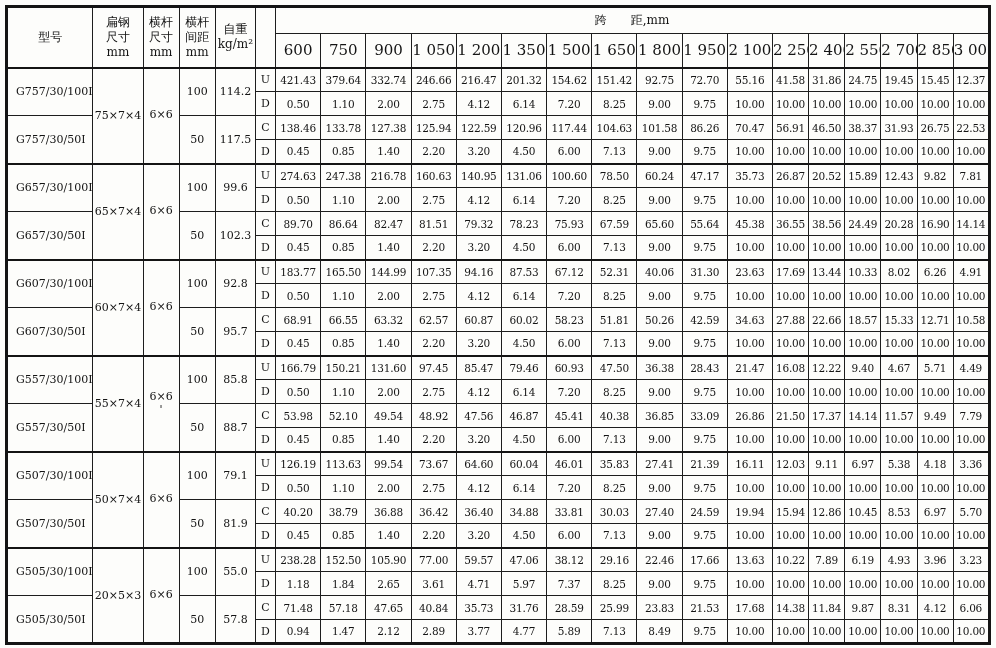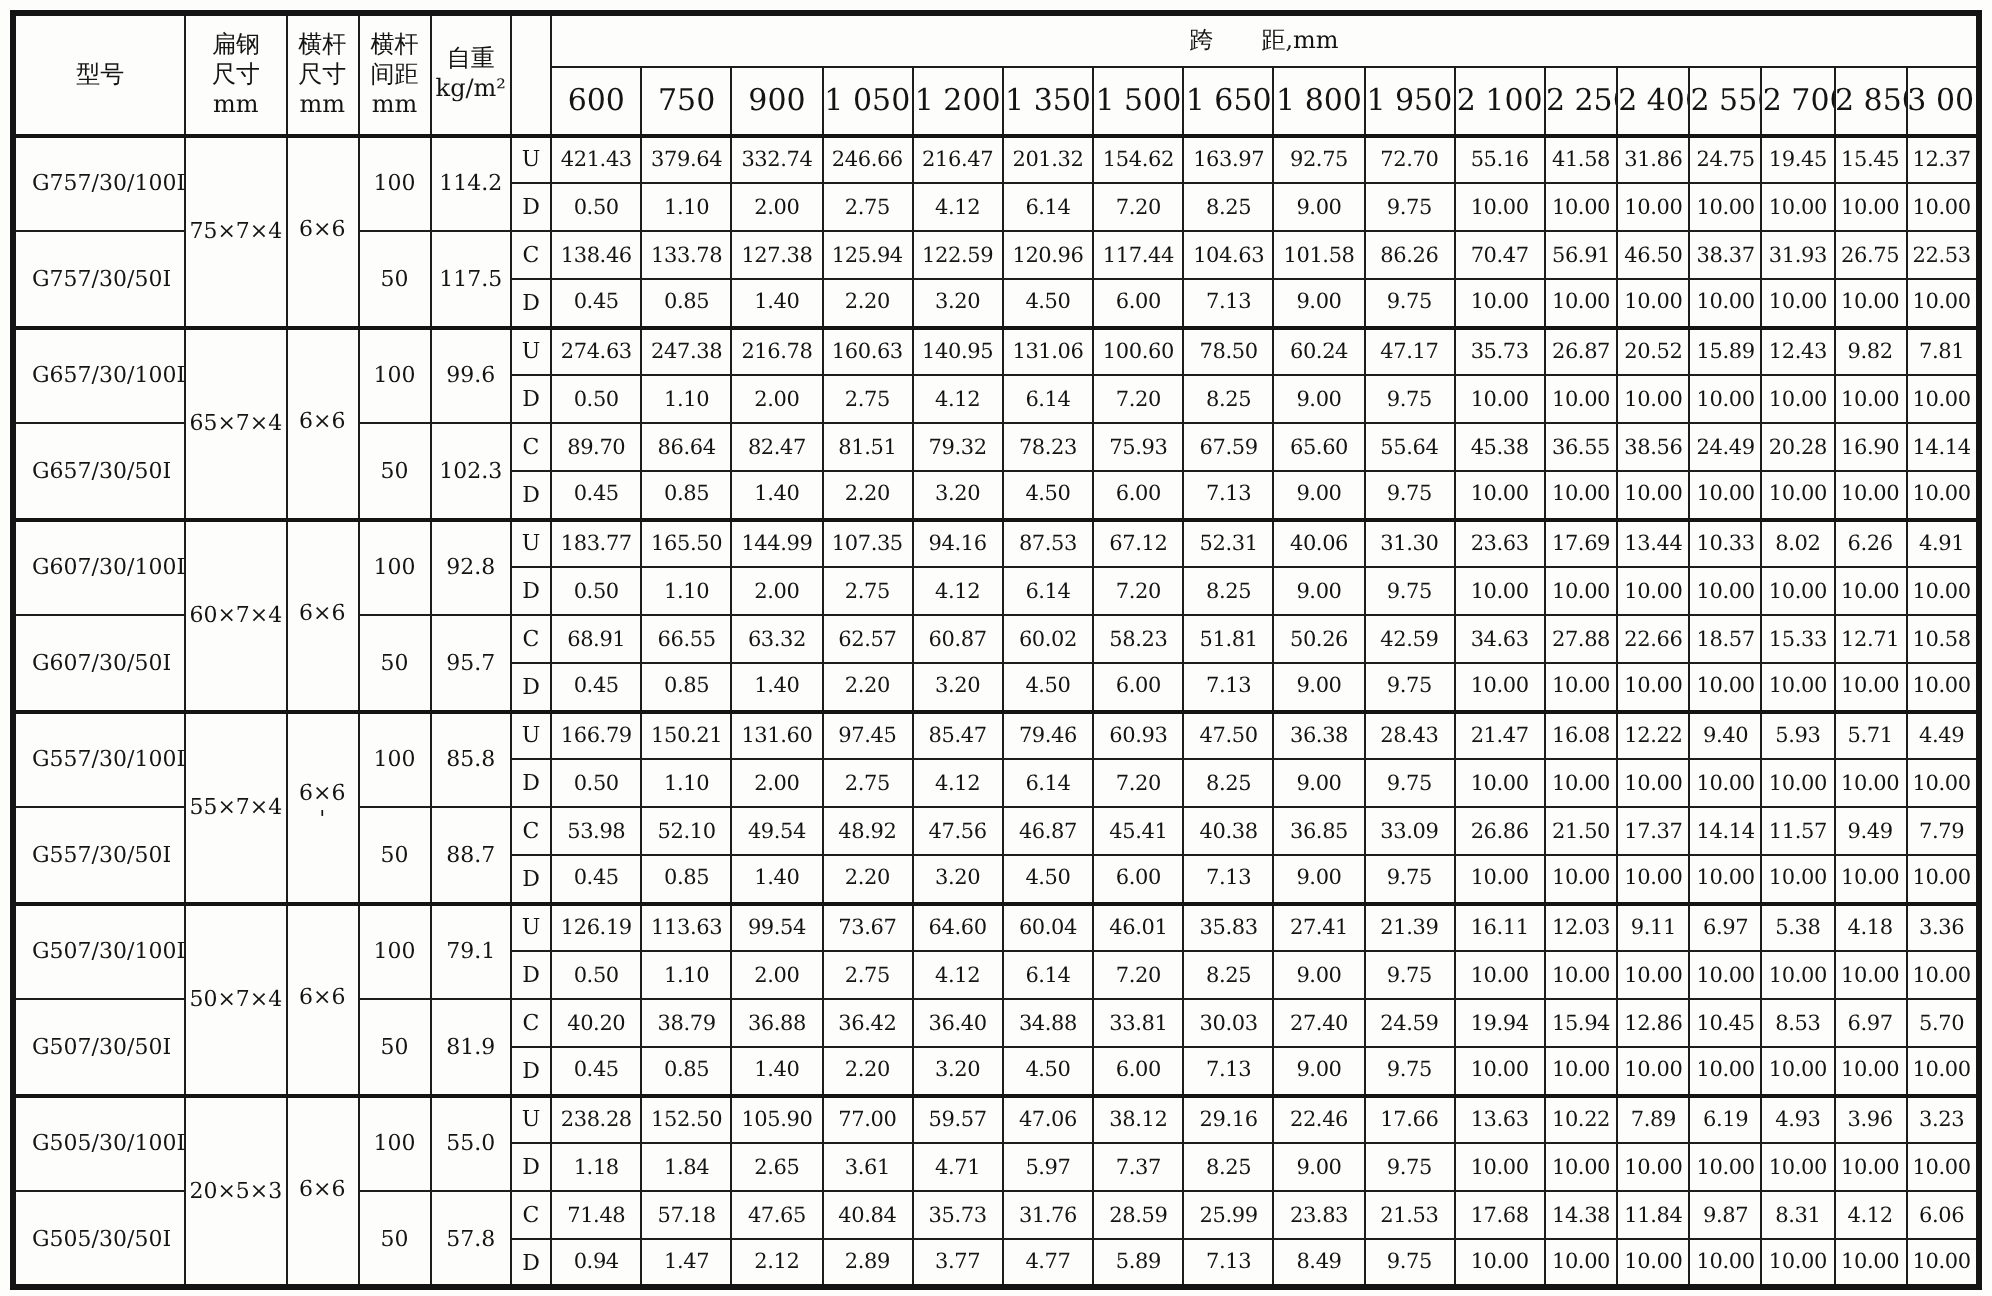--- a/index.html
+++ b/index.html
@@ -119,21 +119,21 @@
           <td class="mid" rowspan="2">100</td>
           <td class="mid" rowspan="2">114.2</td>
           <td class="key">U</td>
           <td class="val">421.43</td>
           <td class="val">379.64</td>
           <td class="val">332.74</td>
           <td class="val">246.66</td>
           <td class="val">216.47</td>
           <td class="val">201.32</td>
           <td class="val">154.62</td>
-          <td class="val">163.97</td>
+          <td class="val">151.42</td>
           <td class="val">92.75</td>
           <td class="val">72.70</td>
           <td class="val">55.16</td>
           <td class="val">41.58</td>
           <td class="val">31.86</td>
           <td class="val">24.75</td>
           <td class="val">19.45</td>
           <td class="val">15.45</td>
           <td class="val">12.37</td>
         </tr>
@@ -391,21 +391,21 @@
           <td class="val">85.47</td>
           <td class="val">79.46</td>
           <td class="val">60.93</td>
           <td class="val">47.50</td>
           <td class="val">36.38</td>
           <td class="val">28.43</td>
           <td class="val">21.47</td>
           <td class="val">16.08</td>
           <td class="val">12.22</td>
           <td class="val">9.40</td>
-          <td class="val">5.93</td>
+          <td class="val">4.67</td>
           <td class="val">5.71</td>
           <td class="val">4.49</td>
         </tr>
         <tr>
           <td class="key">D</td>
           <td class="val">0.50</td>
           <td class="val">1.10</td>
           <td class="val">2.00</td>
           <td class="val">2.75</td>
           <td class="val">4.12</td>

